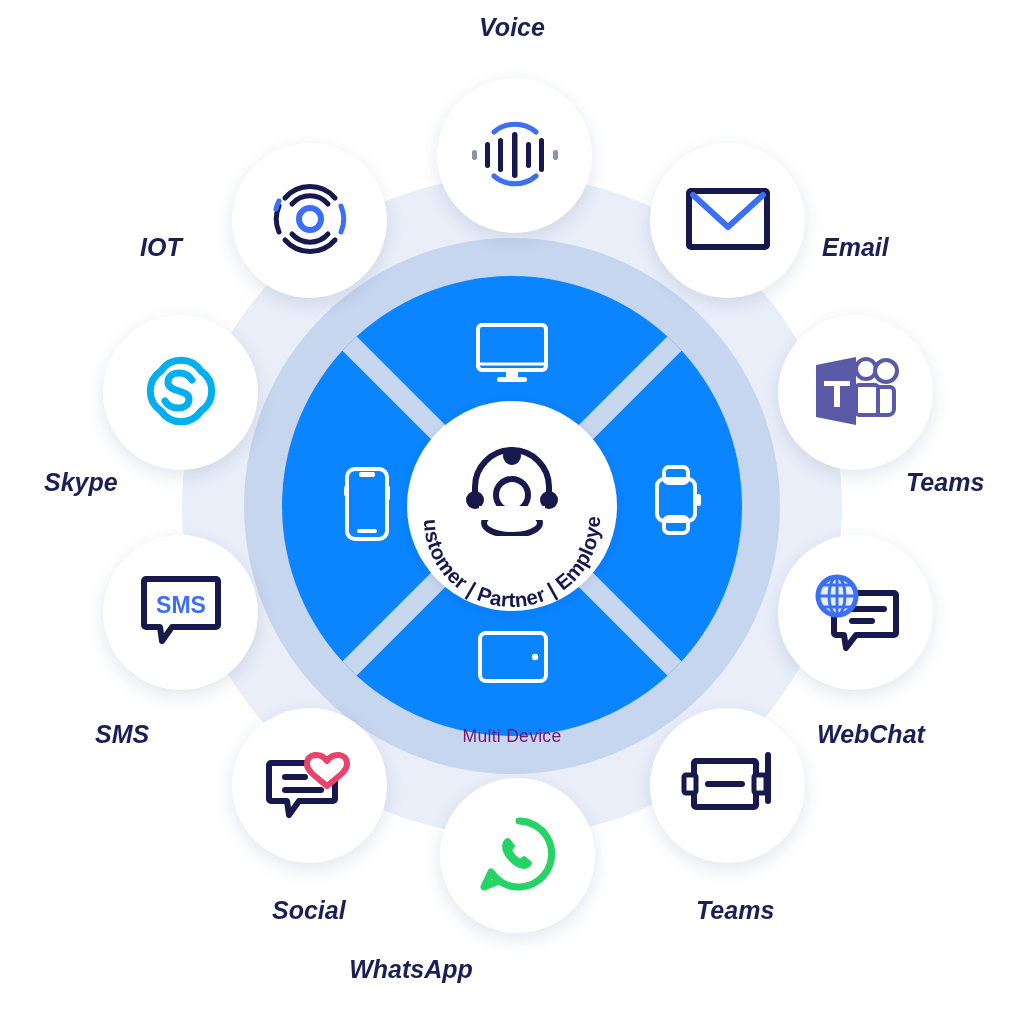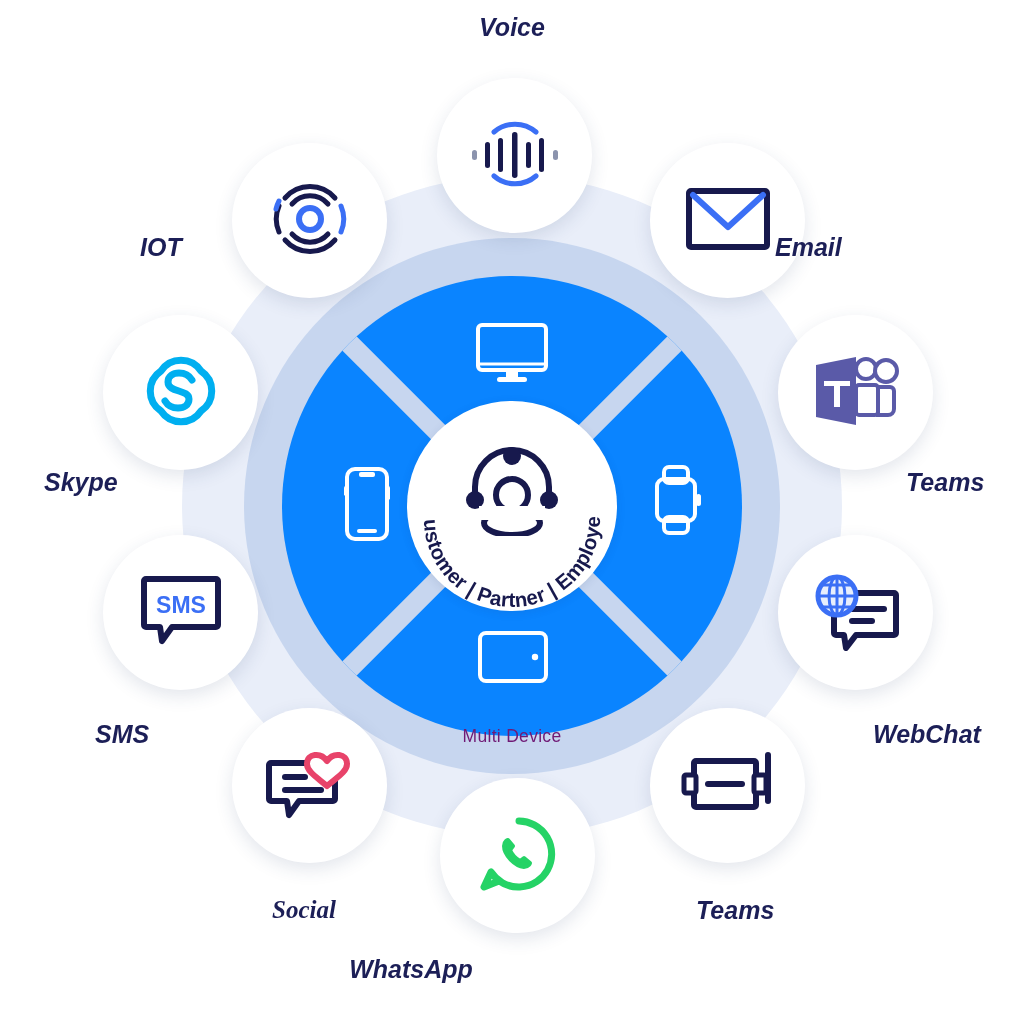--- a/index.html
+++ b/index.html
@@ -78,26 +78,26 @@
 
   
   .lbl{
     position:absolute;
     font-family:"Liberation Sans","DejaVu Sans",sans-serif;
     font-size:25px;font-weight:bold;font-style:italic;
     color:#1c1f57;white-space:nowrap;text-align:center;
   }
   .l-voice   {left:0;   top:13px;  width:1024px;text-align:center;}
   .l-iot     {left:140px;top:233px;}
-  .l-email   {left:775px;top:233px;}
+  .l-email   {left:822px;top:233px;}
   .l-skype   {left:44px; top:468px;}
   .l-teams   {left:906px;top:468px;}
   .l-sms     {left:95px; top:720px;}
-  .l-webchat {left:873px;top:720px;}
-  .l-social  {left:272px;top:896px;font-family:Liberation Serif, serif;}
+  .l-webchat {left:817px;top:720px;}
+  .l-social  {left:272px;top:896px;}
   .l-bots    {left:696px;top:896px;}
   .l-whatsapp{left:0;   top:955px; width:822px;text-align:center;}
 </style>
 </head>
 <body>
 
 <div id="stage">
 
   <div class="ring ring-outer"></div>
   <div class="ring ring-mid"></div>

